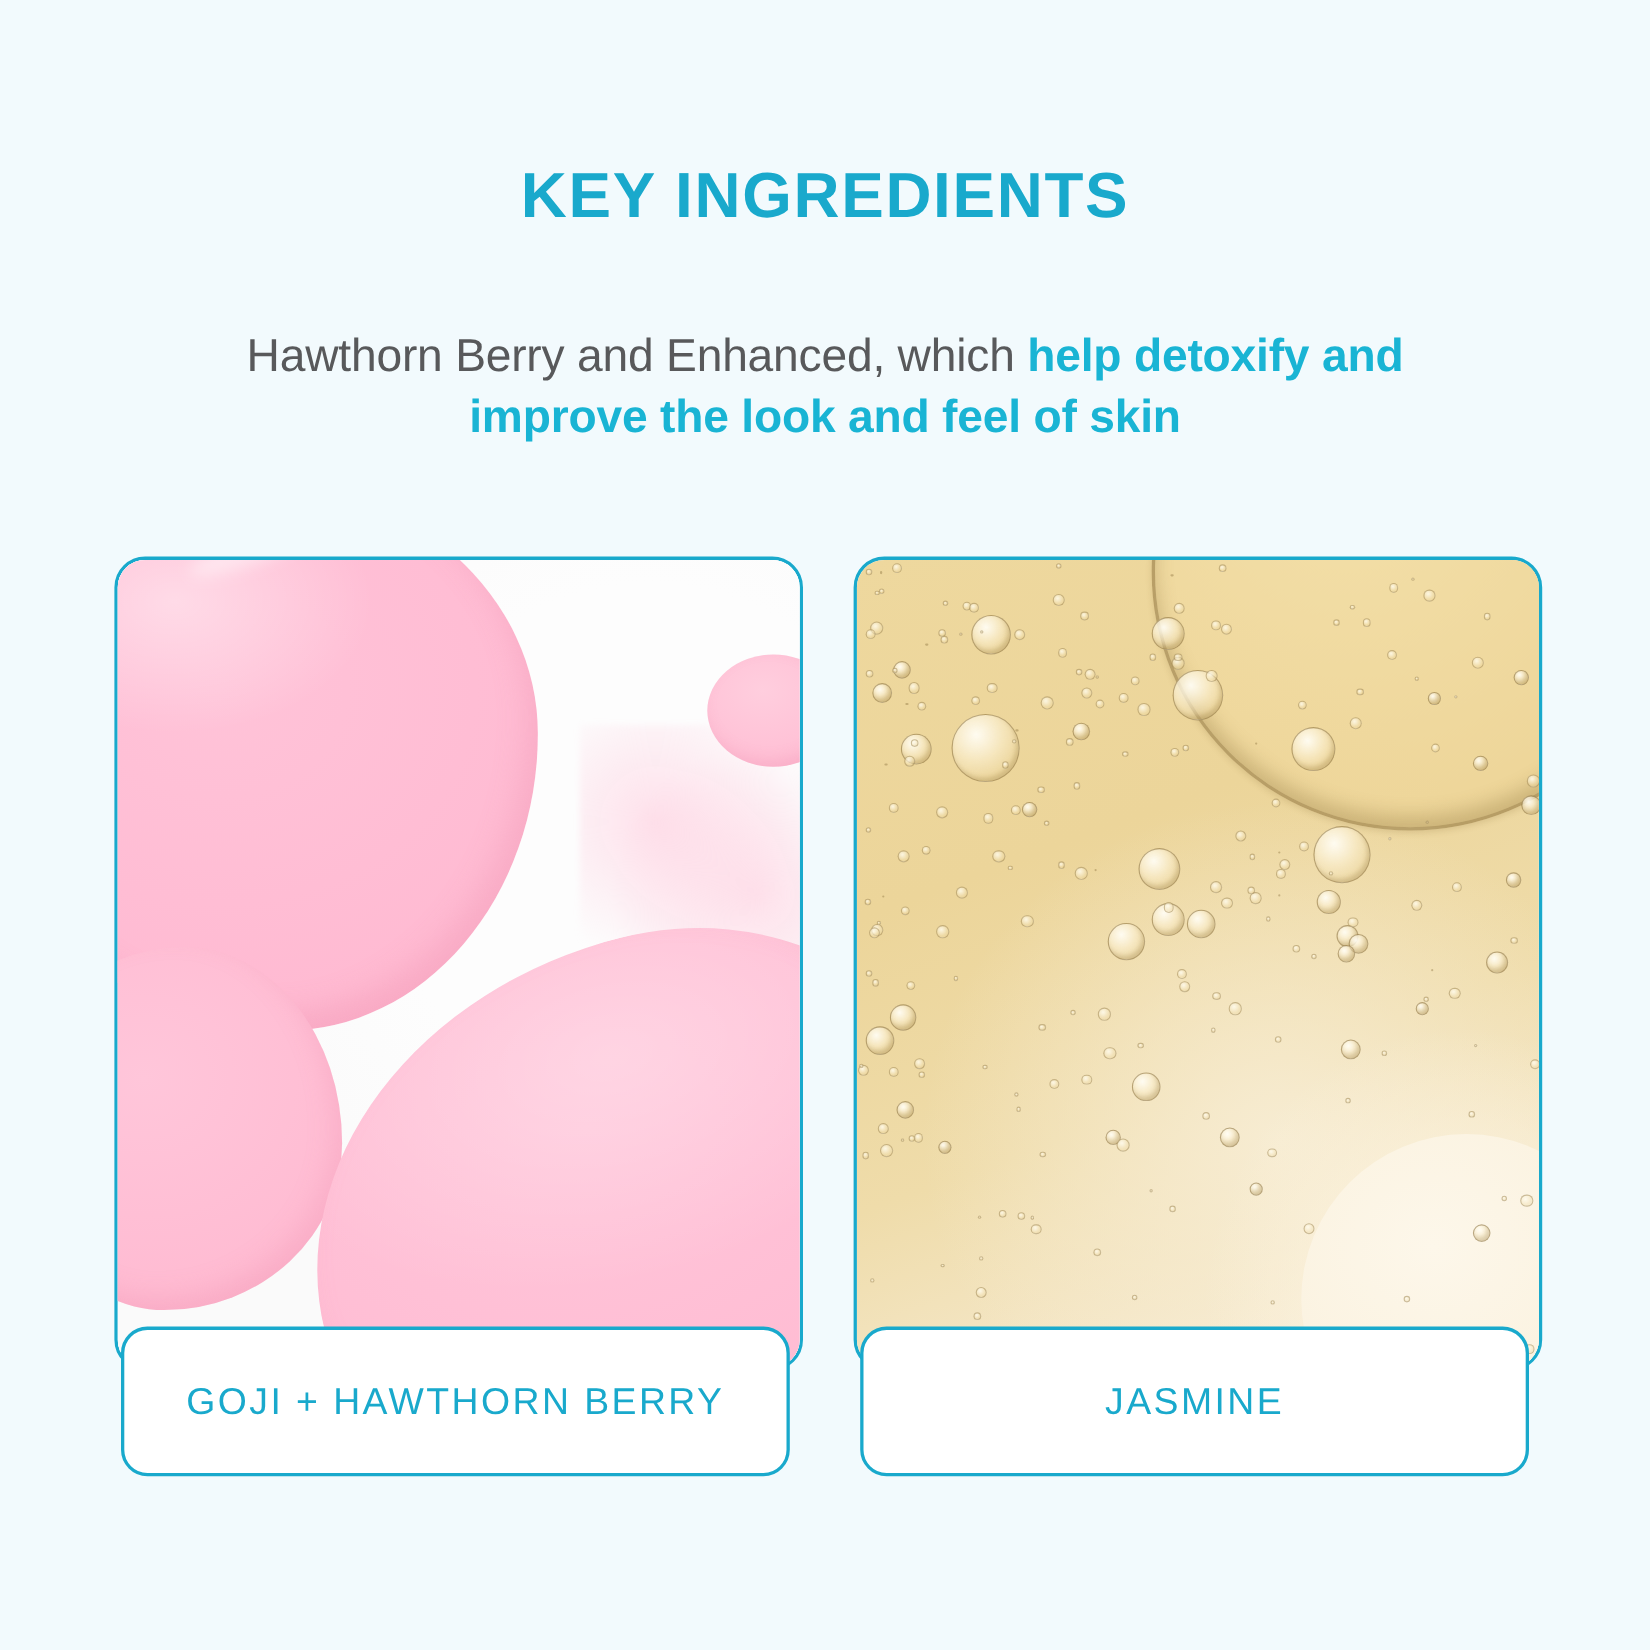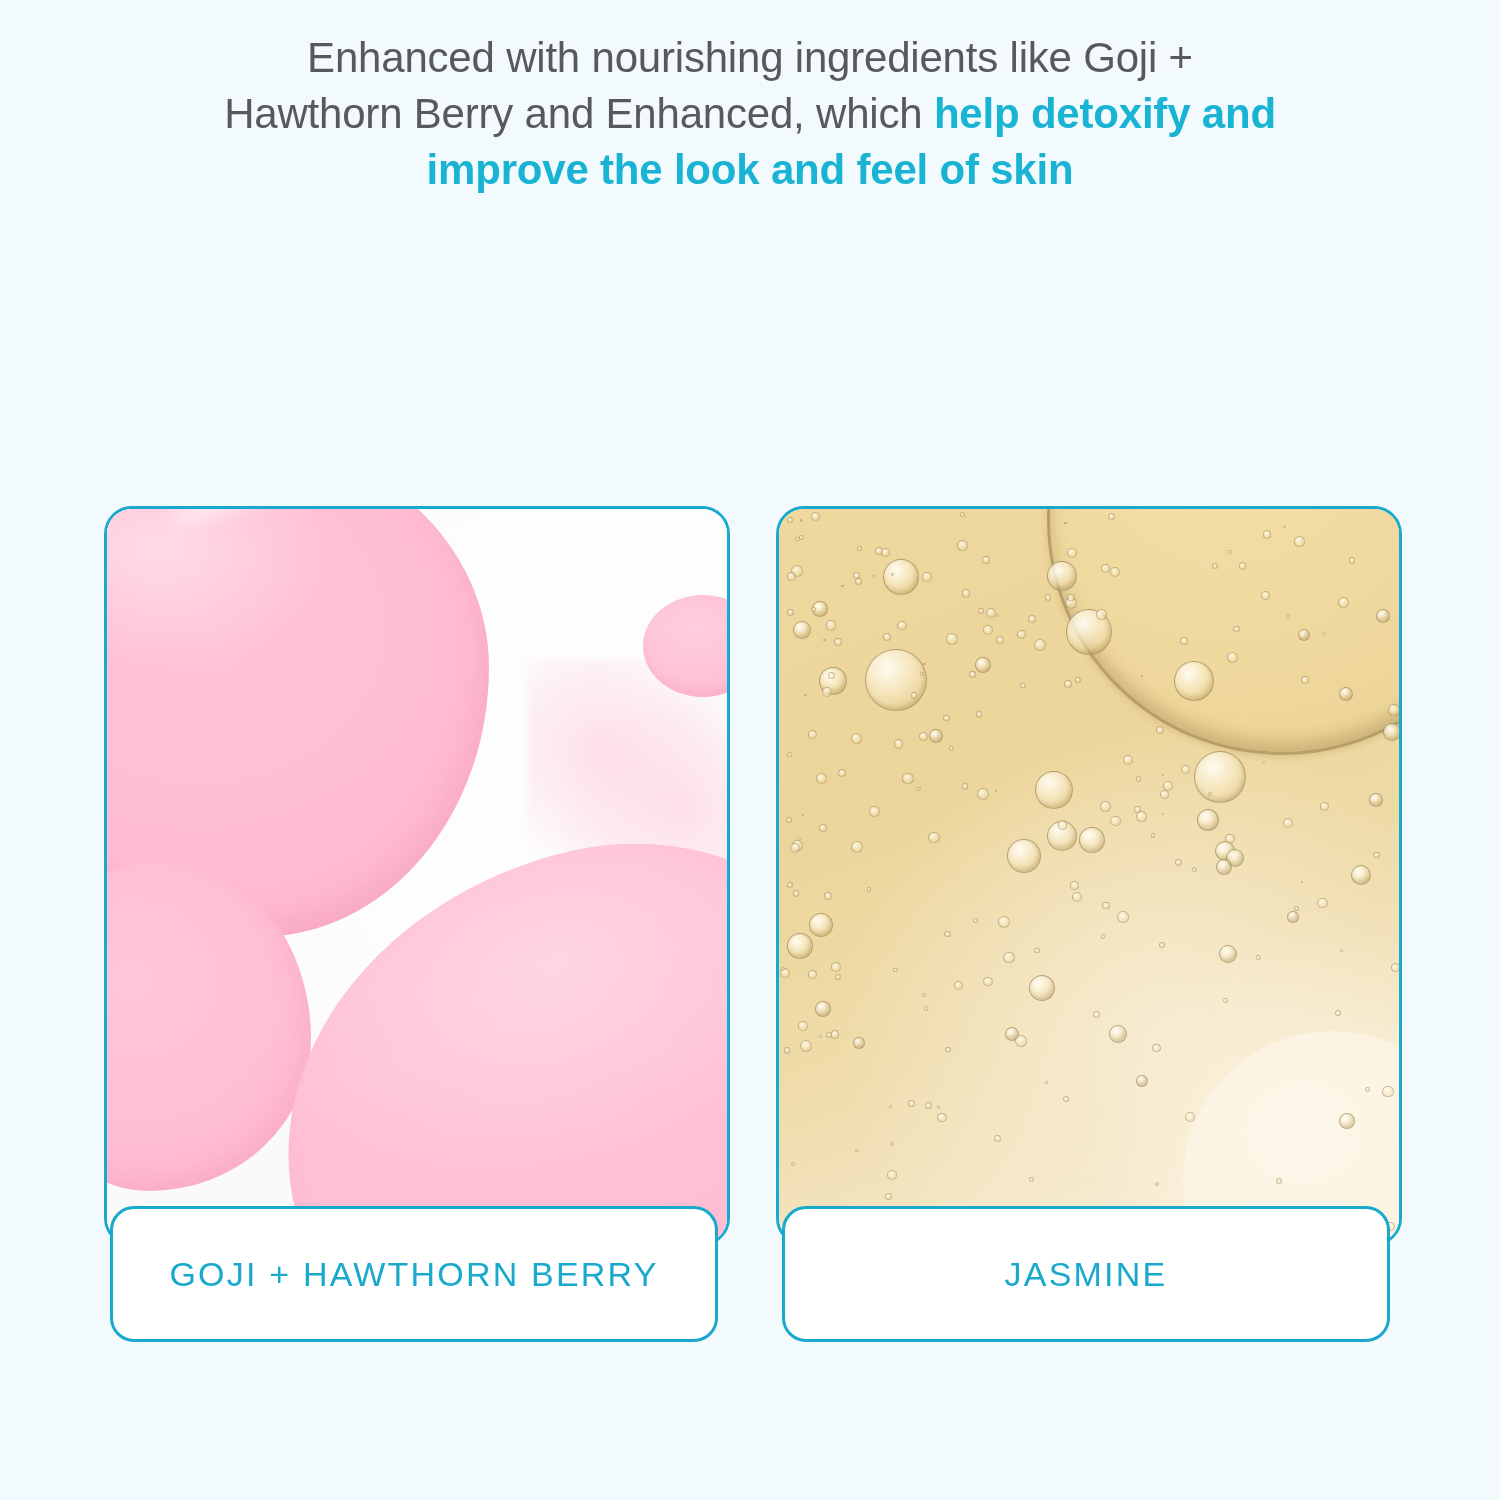--- a/index.html
+++ b/index.html
@@ -232,23 +232,23 @@
     color: #19a9cc;
     white-space: nowrap;
   }
 </style>
 </head>
 <body>
 
 <div class="page">
 
   <div class="header">
+    <h1 class="title">KEY INGREDIENTS</h1>
 
     <p class="subtitle">
-      <span>Enhanced with nourishing ingredients like Goji +</span>
       <br>
       <span>Hawthorn Berry and Enhanced, which </span><span class="hl">help detoxify and improve the look and feel of skin</span>
     </p>
   </div>
 
   <div class="cards">
 
     <div class="card left">
       <div class="art">
         <div class="pink-bg"></div>

